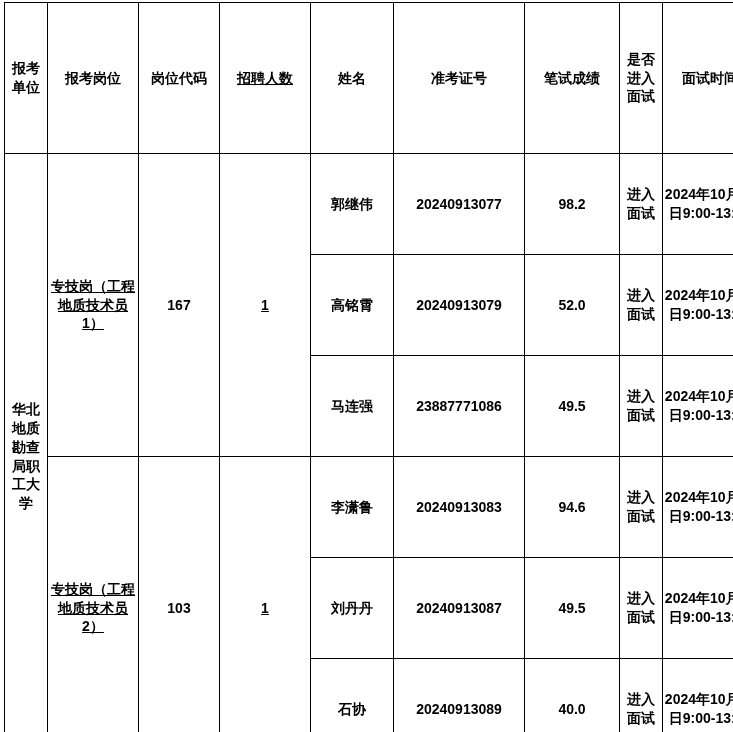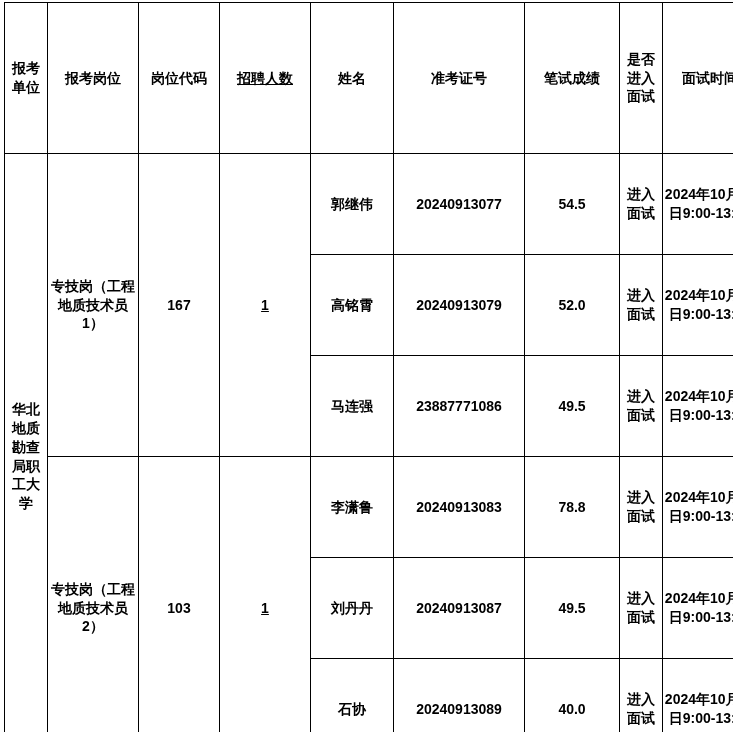--- a/index.html
+++ b/index.html
@@ -66,20 +66,21 @@
     font-size: 15px;
     padding: 4px 8px;
     word-break: break-all;
     line-height: 1.35;
   }
   .post-cell {
     font-size: 14px;
     padding: 4px 6px;
     line-height: 1.4;
     word-break: break-all;
+    text-decoration: underline;
   }
   .enter-cell {
     font-size: 14px;
     padding: 4px 8px;
     word-break: break-all;
     line-height: 1.35;
   }
   .time-cell {
     font-size: 13px;
     padding: 3px 4px;
@@ -114,21 +115,21 @@
     </thead>
     <tbody>
 
       <tr class="body-row">
         <td class="col-unit unit-cell" rowspan="6">华北地质勘查局职工大学</td>
         <td class="col-post post-cell" rowspan="3">专技岗（工程地质技术员1）</td>
         <td class="col-code code-cell" rowspan="3">167</td>
         <td class="col-num num-cell" rowspan="3">1</td>
         <td class="col-name name-cell">郭继伟</td>
         <td class="col-ticket ticket-cell">20240913077</td>
-        <td class="col-score score-cell">54.5</td>
+        <td class="col-score score-cell">98.2</td>
         <td class="col-enter enter-cell">进入面试</td>
         <td class="col-time time-cell">2024年10月13日9:00-13:00</td>
 
       </tr>
 
       <tr class="body-row">
         <td class="col-name name-cell">高铭霄</td>
         <td class="col-ticket ticket-cell">20240913079</td>
         <td class="col-score score-cell">52.0</td>
         <td class="col-enter enter-cell">进入面试</td>
@@ -144,21 +145,21 @@
         <td class="col-time time-cell">2024年10月13日9:00-13:00</td>
 
       </tr>
 
       <tr class="body-row">
         <td class="col-post post-cell" rowspan="3">专技岗（工程地质技术员2）</td>
         <td class="col-code code-cell" rowspan="3">103</td>
         <td class="col-num num-cell" rowspan="3">1</td>
         <td class="col-name name-cell">李潇鲁</td>
         <td class="col-ticket ticket-cell">20240913083</td>
-        <td class="col-score score-cell">78.8</td>
+        <td class="col-score score-cell">94.6</td>
         <td class="col-enter enter-cell">进入面试</td>
         <td class="col-time time-cell">2024年10月13日9:00-13:00</td>
 
       </tr>
 
       <tr class="body-row">
         <td class="col-name name-cell">刘丹丹</td>
         <td class="col-ticket ticket-cell">20240913087</td>
         <td class="col-score score-cell">49.5</td>
         <td class="col-enter enter-cell">进入面试</td>

